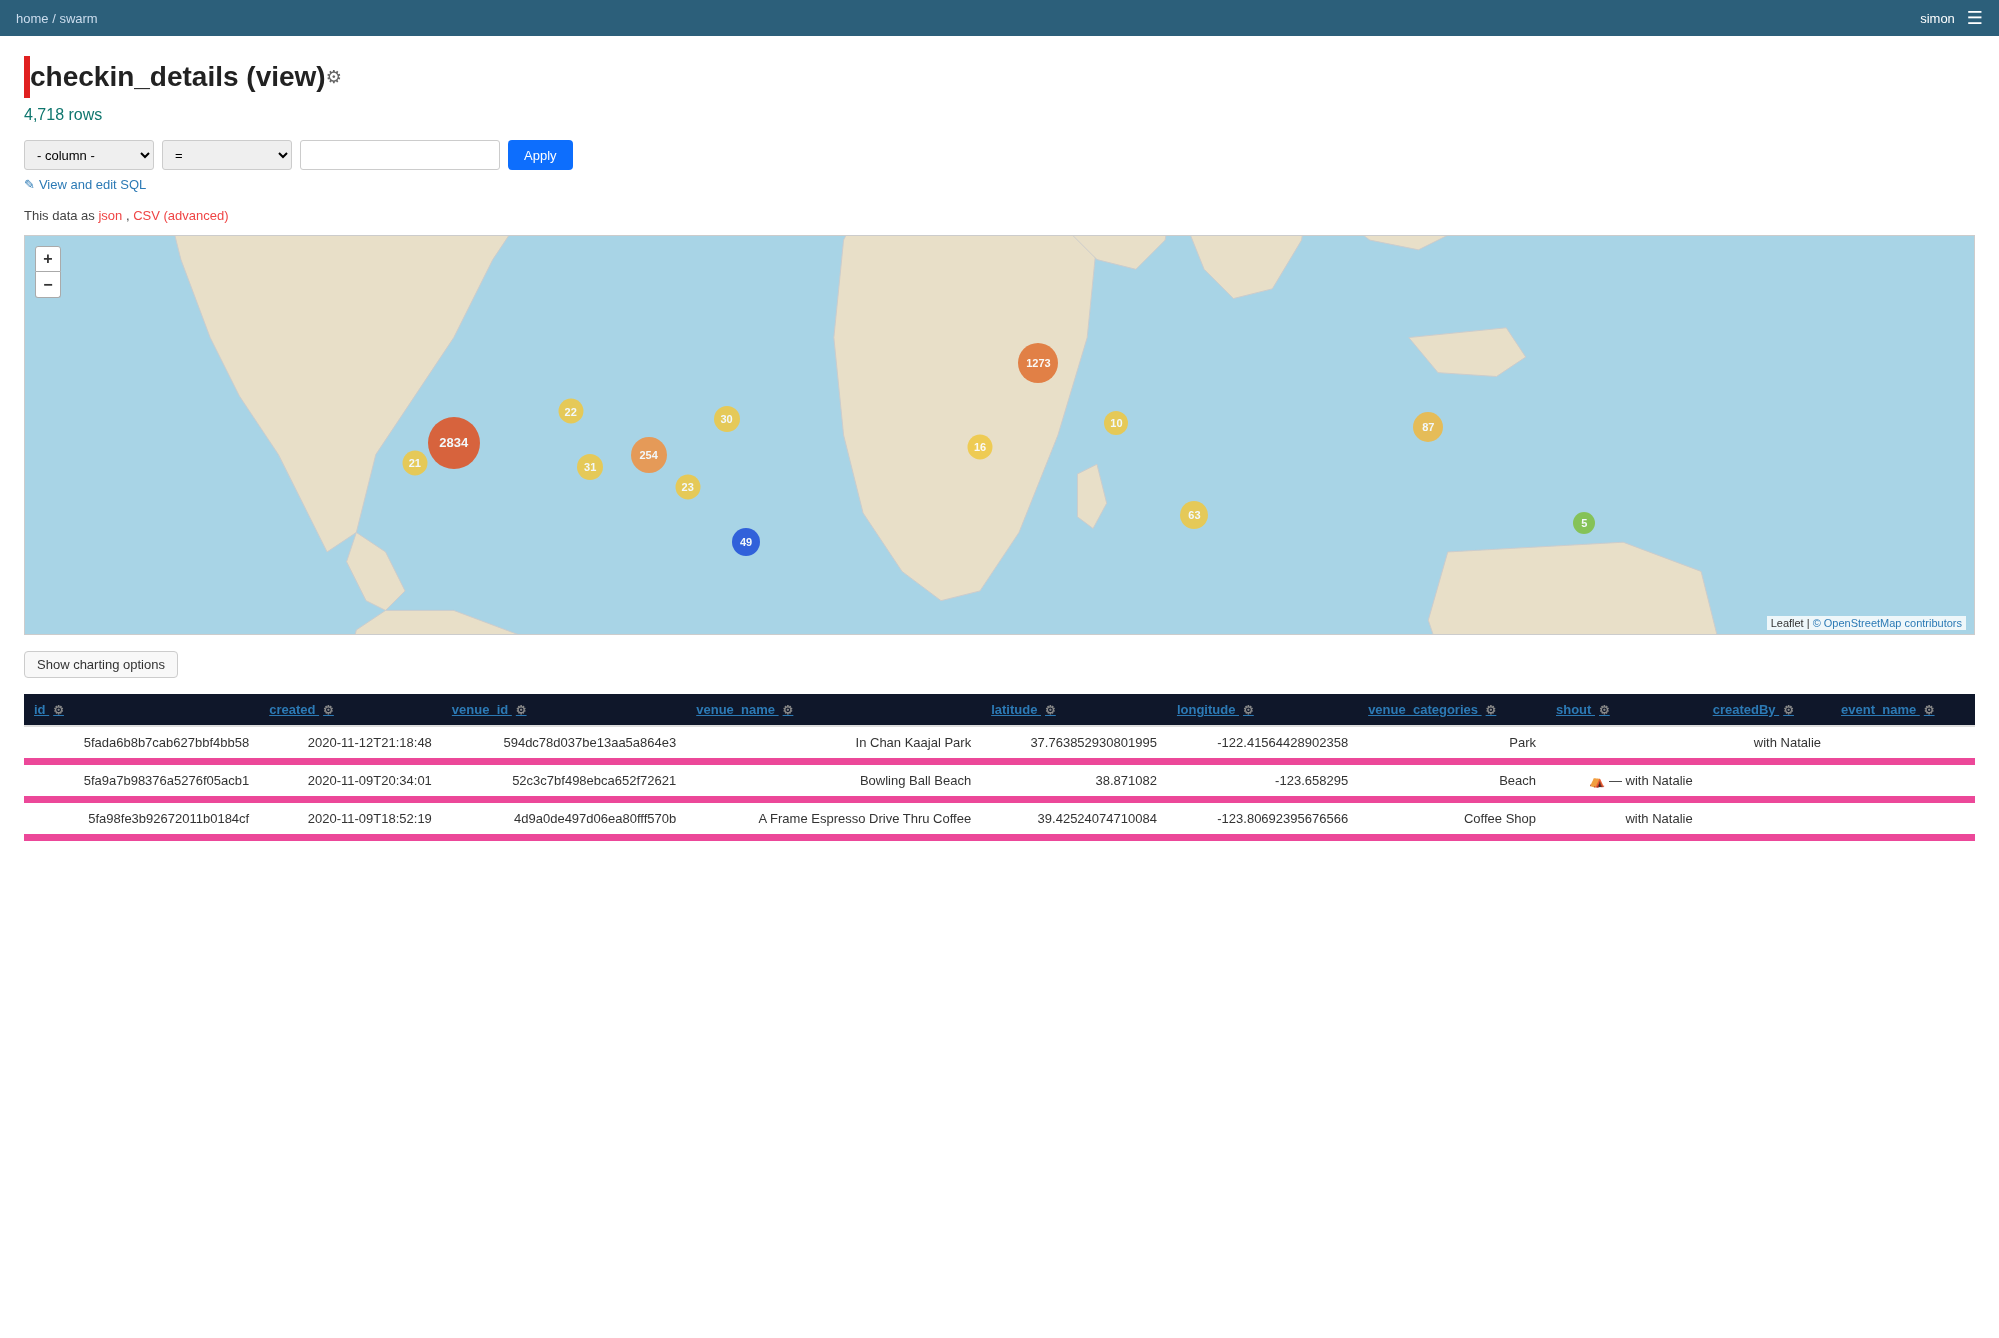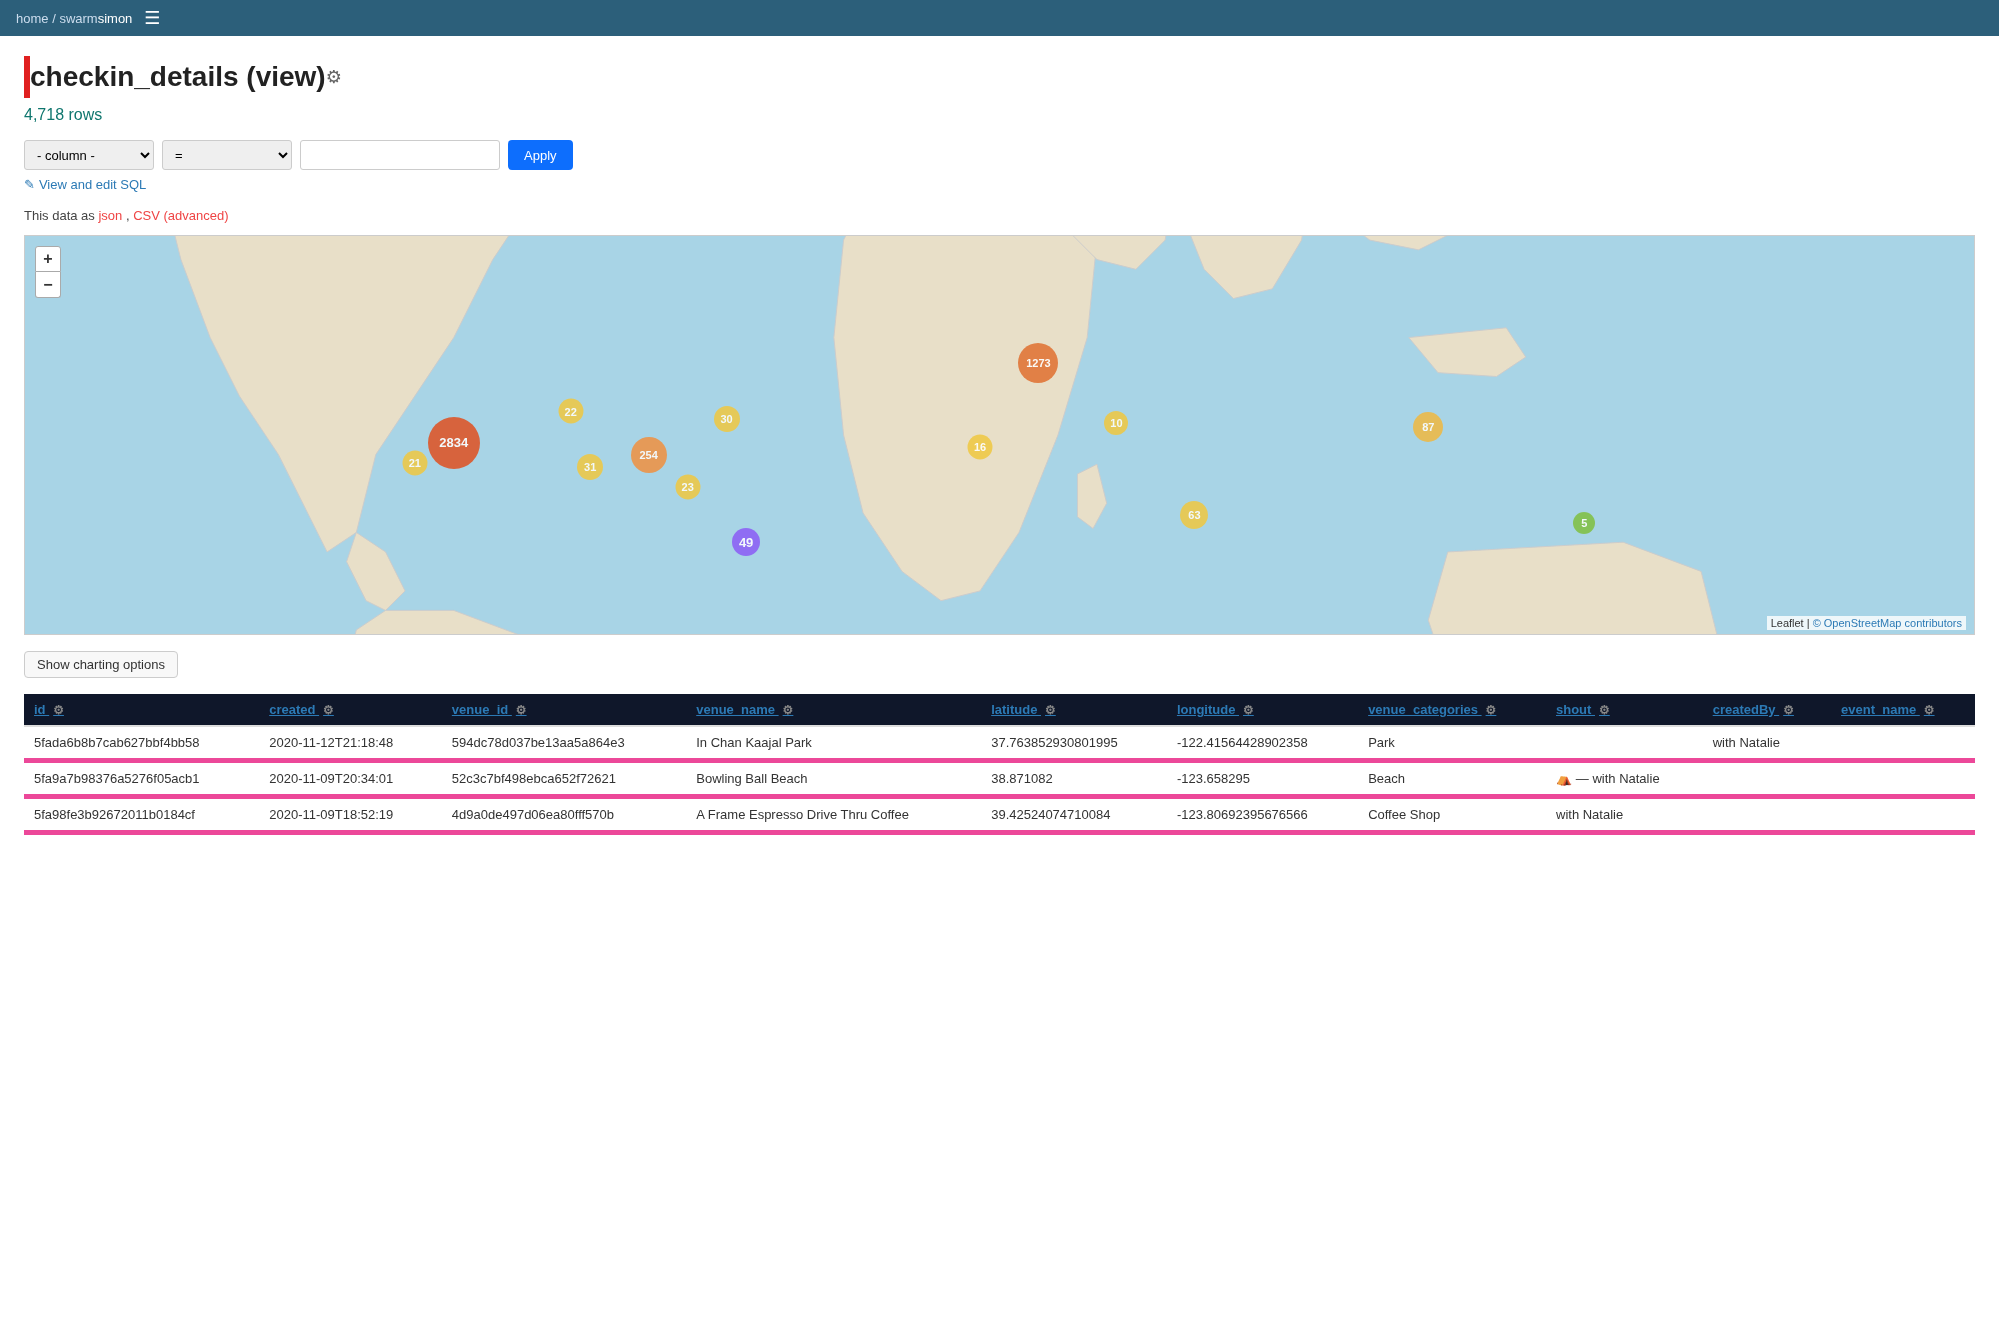--- a/index.html
+++ b/index.html
@@ -4,20 +4,21 @@
   <style>
     * { box-sizing: border-box; margin: 0; padding: 0; }
     body { font-family: -apple-system, BlinkMacSystemFont, 'Segoe UI', sans-serif; font-size: 14px; background: #fff; color: #333; }
 
     
     .top-nav {
       background: #2c5f7a;
       color: #fff;
       display: flex;
       align-items: center;
+      justify-content: space-between;
       padding: 0 16px;
       height: 36px;
     }
     .top-nav-left { font-size: 13px; color: #cde; }
     .top-nav-left a { color: #cde; text-decoration: none; }
     .top-nav-right { display: flex; align-items: center; gap: 12px; font-size: 13px; }
     .hamburger { font-size: 18px; cursor: pointer; }
 
     
     .page-content { padding: 20px 24px; }
@@ -194,23 +195,24 @@
       font-weight: 600;
       text-decoration: underline;
     }
     .data-table th .col-gear {
       font-size: 12px;
       color: #888;
       margin-left: 4px;
     }
     .data-table td {
       padding: 8px 10px;
-      border-bottom: 5px solid #ec4899;
+      border-bottom: 7px solid #ec4899;
       vertical-align: top;
       color: #333;
+      text-align: right;
     }
   </style>
 </head>
 <body>
 
 <nav class="top-nav">
   <div class="top-nav-left">
     <a>home</a>
     <span> / </span>
     <a>swarm</a>
@@ -312,21 +314,21 @@
       <div class="map-btn">+</div>
       <div class="map-btn">−</div>
     </div>
 
     <div id="clusters-layer">
         <div class="cluster" style="left: 22%; top: 52%; width: 52px; height: 52px; background: rgb(224, 80, 32); opacity: 0.85; font-size: 13px;">2834</div>
         <div class="cluster" style="left: 52%; top: 32%; width: 40px; height: 40px; background: rgb(224, 112, 48); opacity: 0.85; font-size: 11px;">1273</div>
         <div class="cluster" style="left: 32%; top: 55%; width: 36px; height: 36px; background: rgb(240, 144, 64); opacity: 0.85; font-size: 11px;">254</div>
         <div class="cluster" style="left: 72%; top: 48%; width: 30px; height: 30px; background: rgb(240, 184, 64); opacity: 0.85; font-size: 11px;">87</div>
         <div class="cluster" style="left: 60%; top: 70%; width: 28px; height: 28px; background: rgb(240, 200, 64); opacity: 0.85; font-size: 11px;">63</div>
-        <div class="cluster" style="left: 37%; top: 77%; width: 28px; height: 28px; background: #8b5cf6; opacity: 0.85; font-size: 13px;">49</div>
+        <div class="cluster" style="left: 37%; top: 77%; width: 28px; height: 28px; background: #1d4ed8; opacity: 0.85; font-size: 11px;">49</div>
         <div class="cluster" style="left: 29%; top: 58%; width: 26px; height: 26px; background: rgb(240, 200, 64); opacity: 0.85; font-size: 11px;">31</div>
         <div class="cluster" style="left: 36%; top: 46%; width: 26px; height: 26px; background: rgb(240, 200, 64); opacity: 0.85; font-size: 11px;">30</div>
         <div class="cluster" style="left: 34%; top: 63%; width: 25px; height: 25px; background: rgb(240, 200, 64); opacity: 0.85; font-size: 11px;">23</div>
         <div class="cluster" style="left: 28%; top: 44%; width: 25px; height: 25px; background: rgb(240, 200, 64); opacity: 0.85; font-size: 11px;">22</div>
         <div class="cluster" style="left: 20%; top: 57%; width: 25px; height: 25px; background: rgb(240, 200, 64); opacity: 0.85; font-size: 11px;">21</div>
         <div class="cluster" style="left: 49%; top: 53%; width: 25px; height: 25px; background: rgb(240, 200, 64); opacity: 0.85; font-size: 11px;">16</div>
         <div class="cluster" style="left: 56%; top: 47%; width: 24px; height: 24px; background: rgb(240, 200, 64); opacity: 0.85; font-size: 11px;">10</div>
         <div class="cluster" style="left: 80%; top: 72%; width: 22px; height: 22px; background: rgb(128, 192, 64); opacity: 0.85; font-size: 11px;">5</div>
       </div>
 

